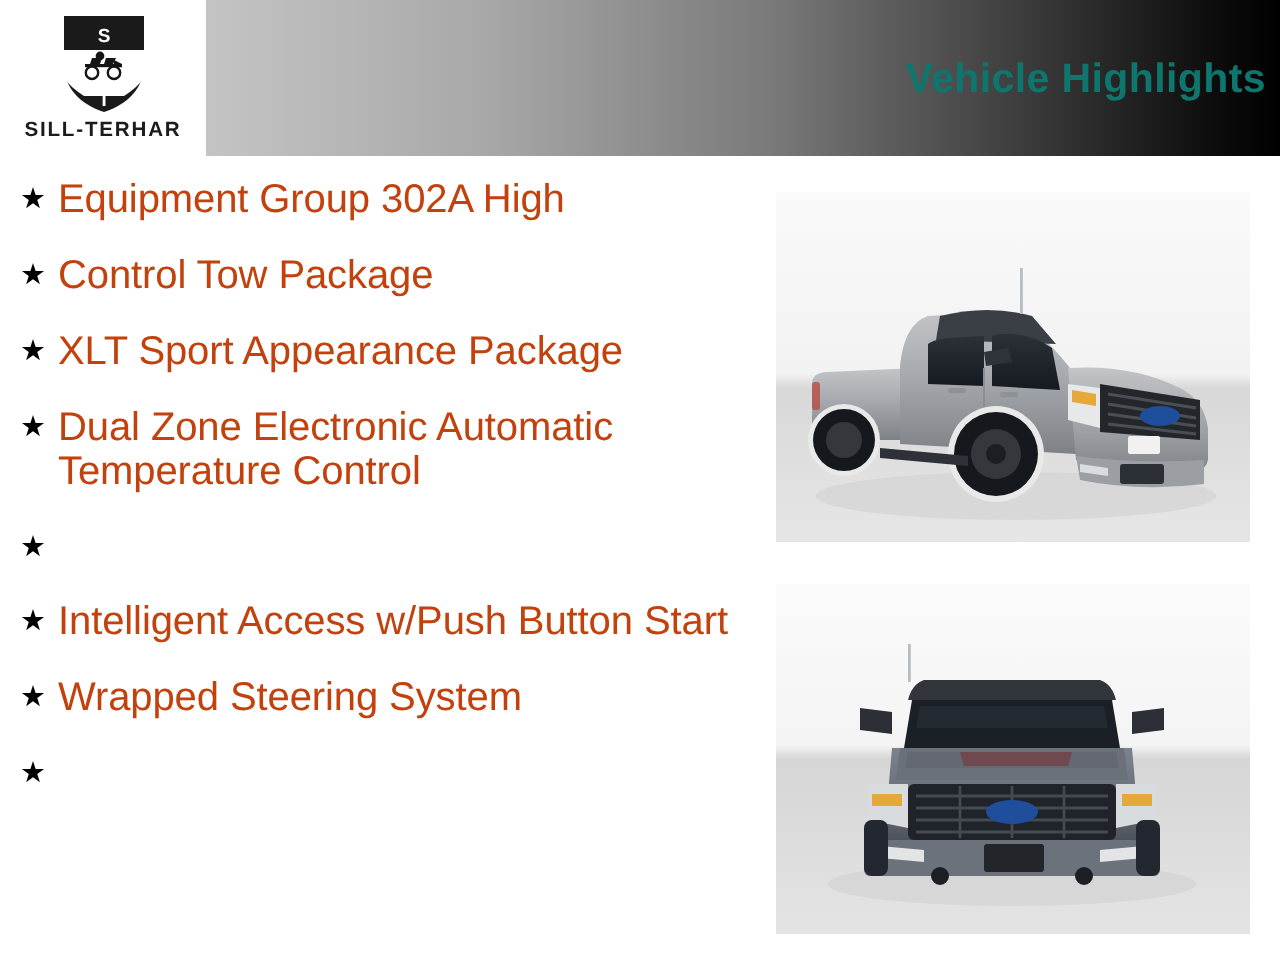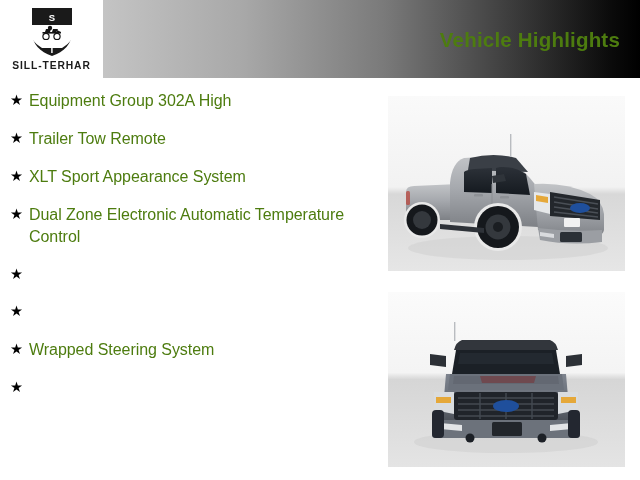--- a/index.html
+++ b/index.html
@@ -11,22 +11,22 @@
   }
   .slide { position: relative; width: 640px; height: 480px; background: #fff; }
 
   
   .header-band {
     position: absolute; left: 0; top: 0; width: 640px; height: 78px;
     background: linear-gradient(to right, #d4d4d4 0%, #c9c9c9 12%, #a8a8a8 38%,
                                 #7a7a7a 60%, #3c3c3c 80%, #0c0c0c 95%, #000 100%);
   }
   .header-title {
-    position: absolute; right: 20px; top: 28px;
-    font-size: 20.5px; font-weight: bold; color: #4d7c0f;
+    position: absolute; right: 7px; top: 28px;
+    font-size: 20.5px; font-weight: bold; color: #0f766e;
     letter-spacing: 0.2px; white-space: nowrap;
   }
 
   
   .logo-box {
     position: absolute; left: 0; top: 0; width: 103px; height: 82px;
     background: #ffffff; display: flex; flex-direction: column;
     align-items: center; justify-content: flex-start; padding-top: 6px;
   }
   .logo-shield { width: 46px; height: 52px; display: block; }
@@ -42,21 +42,21 @@
   }
   .feature-item {
     display: flex; align-items: flex-start;
     margin-bottom: 16.5px;
   }
   .bullet-star {
     width: 21px; flex: 0 0 21px; font-size: 14.5px; color: #000;
     line-height: 21px; text-align: left; padding-left: 2px;
   }
   .feature-text {
-    font-size: 16px; color: #4d7c0f; line-height: 21.5px;
+    font-size: 20px; color: #c2410c; line-height: 21.5px;
     letter-spacing: -0.05px;
   }
 
   
   .photo {
     position: absolute; left: 388px; width: 237px; height: 175px;
     background: #ececec; overflow: hidden;
   }
   .photo-1 { top: 96px; }
   .photo-2 { top: 292px; }
@@ -93,39 +93,40 @@
 
   <div class="features">
 
     <div class="feature-item">
       <span class="bullet-star">★</span>
       <span class="feature-text">Equipment Group 302A High</span>
     </div>
 
     <div class="feature-item">
       <span class="bullet-star">★</span>
-      <span class="feature-text">Trailer Tow Remote</span>
-    </div>
-
-    <div class="feature-item">
-      <span class="bullet-star">★</span>
-      <span class="feature-text">XLT Sport Appearance System</span>
+      <span class="feature-text">Control Tow Package</span>
+    </div>
+
+    <div class="feature-item">
+      <span class="bullet-star">★</span>
+      <span class="feature-text">XLT Sport Appearance Package</span>
     </div>
 
     <div class="feature-item">
       <span class="bullet-star">★</span>
       <span class="feature-text">Dual Zone Electronic Automatic Temperature Control</span>
     </div>
 
     <div class="feature-item">
       <span class="bullet-star">★</span>
     </div>
 
     <div class="feature-item">
       <span class="bullet-star">★</span>
+      <span class="feature-text">Intelligent Access w/Push Button Start</span>
     </div>
 
     <div class="feature-item">
       <span class="bullet-star">★</span>
       <span class="feature-text">Wrapped Steering System</span>
     </div>
 
     <div class="feature-item">
       <span class="bullet-star">★</span>
     </div>

